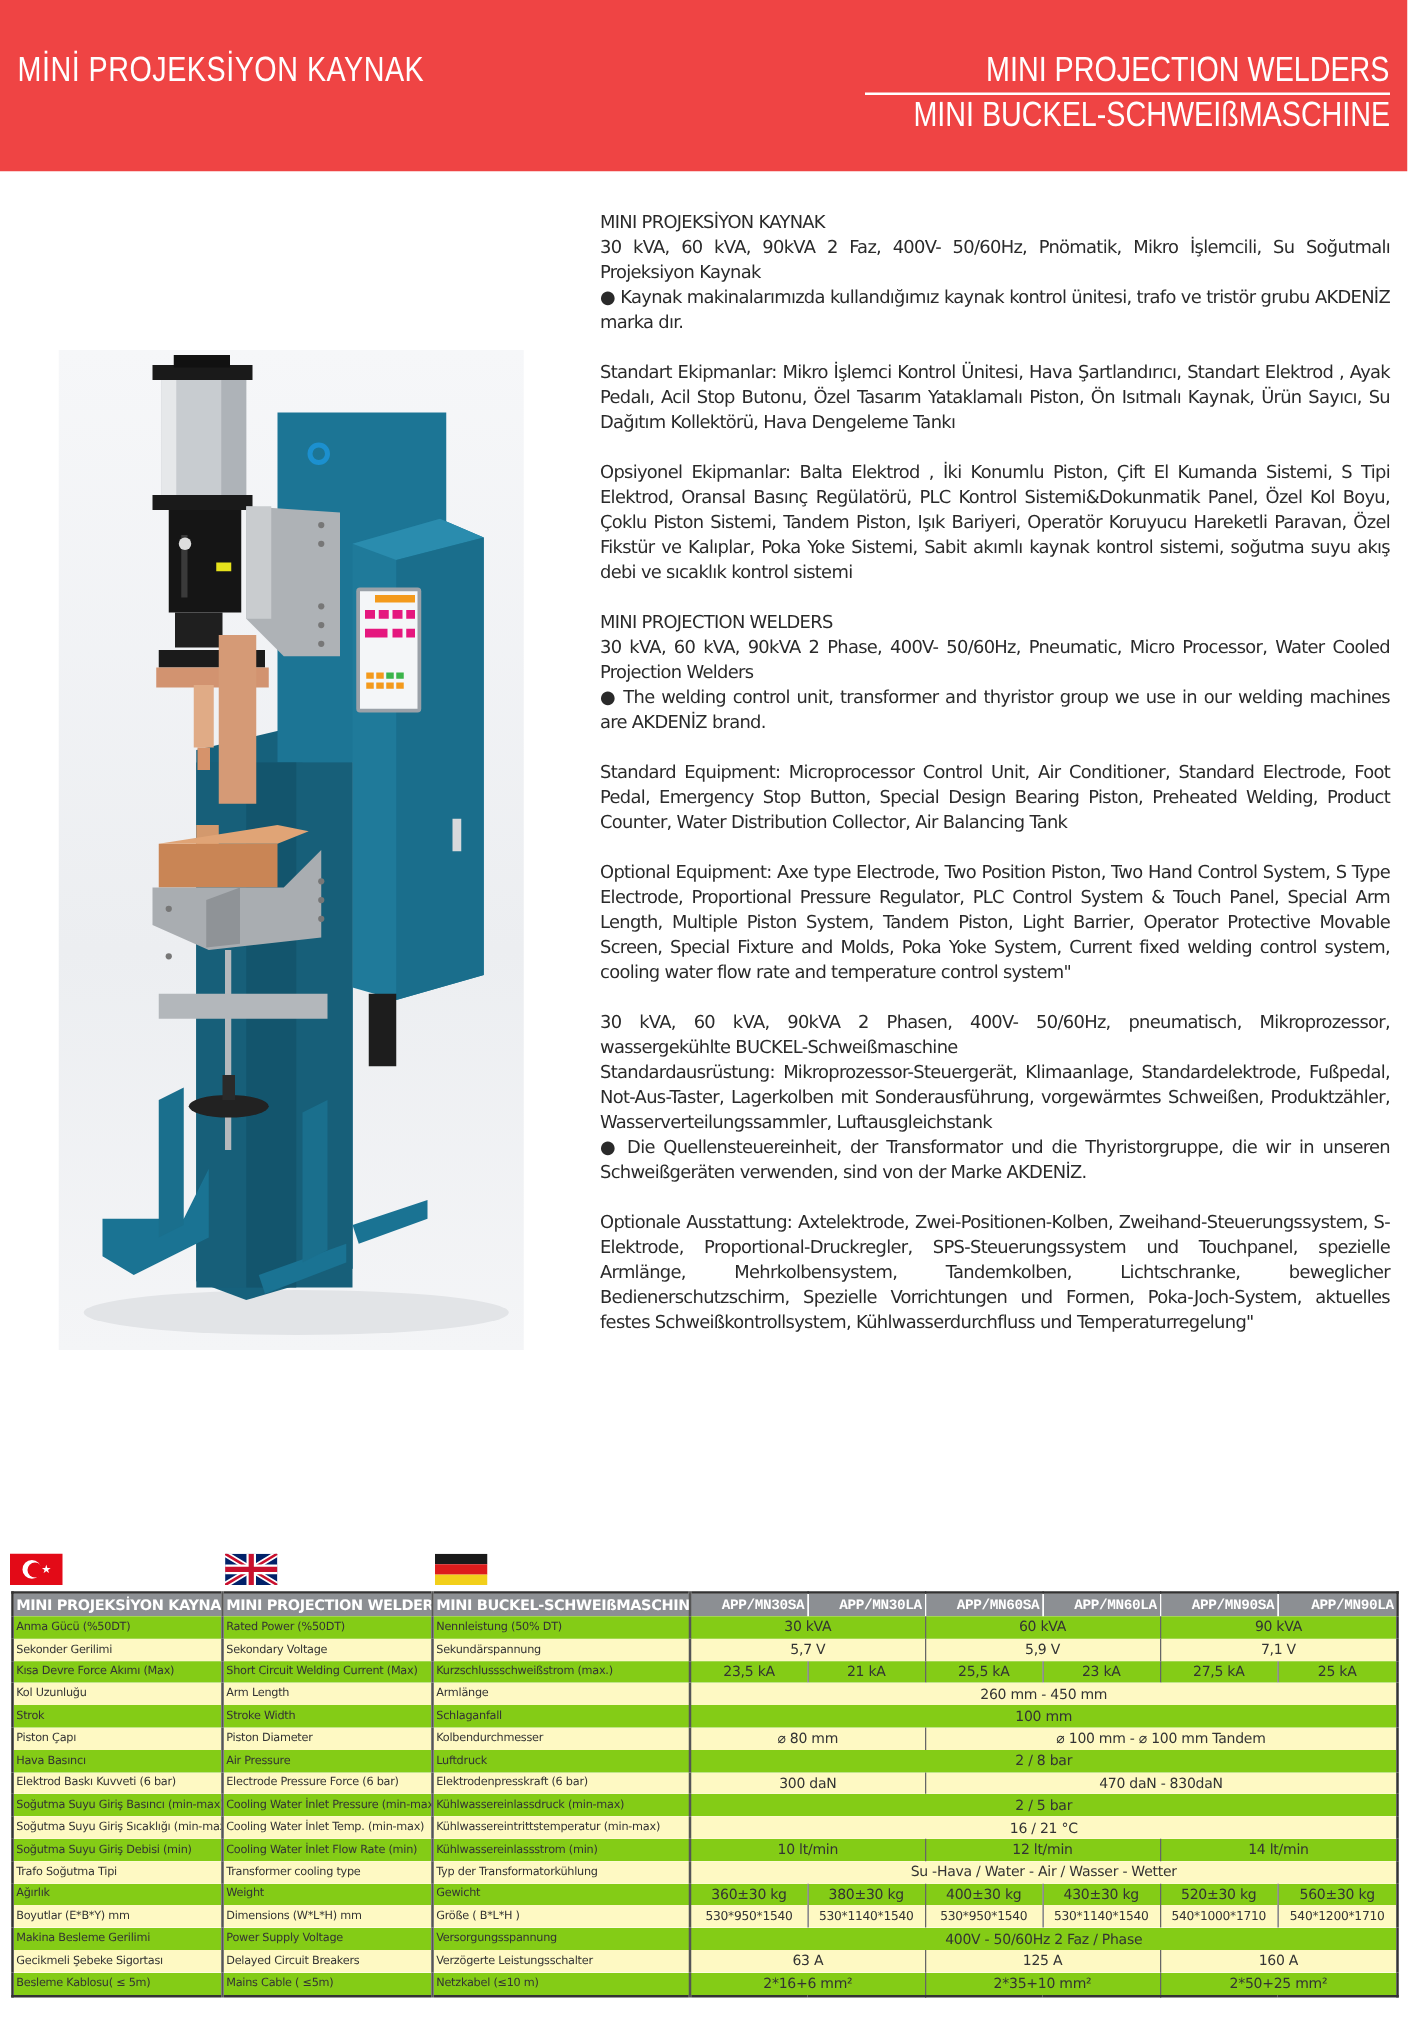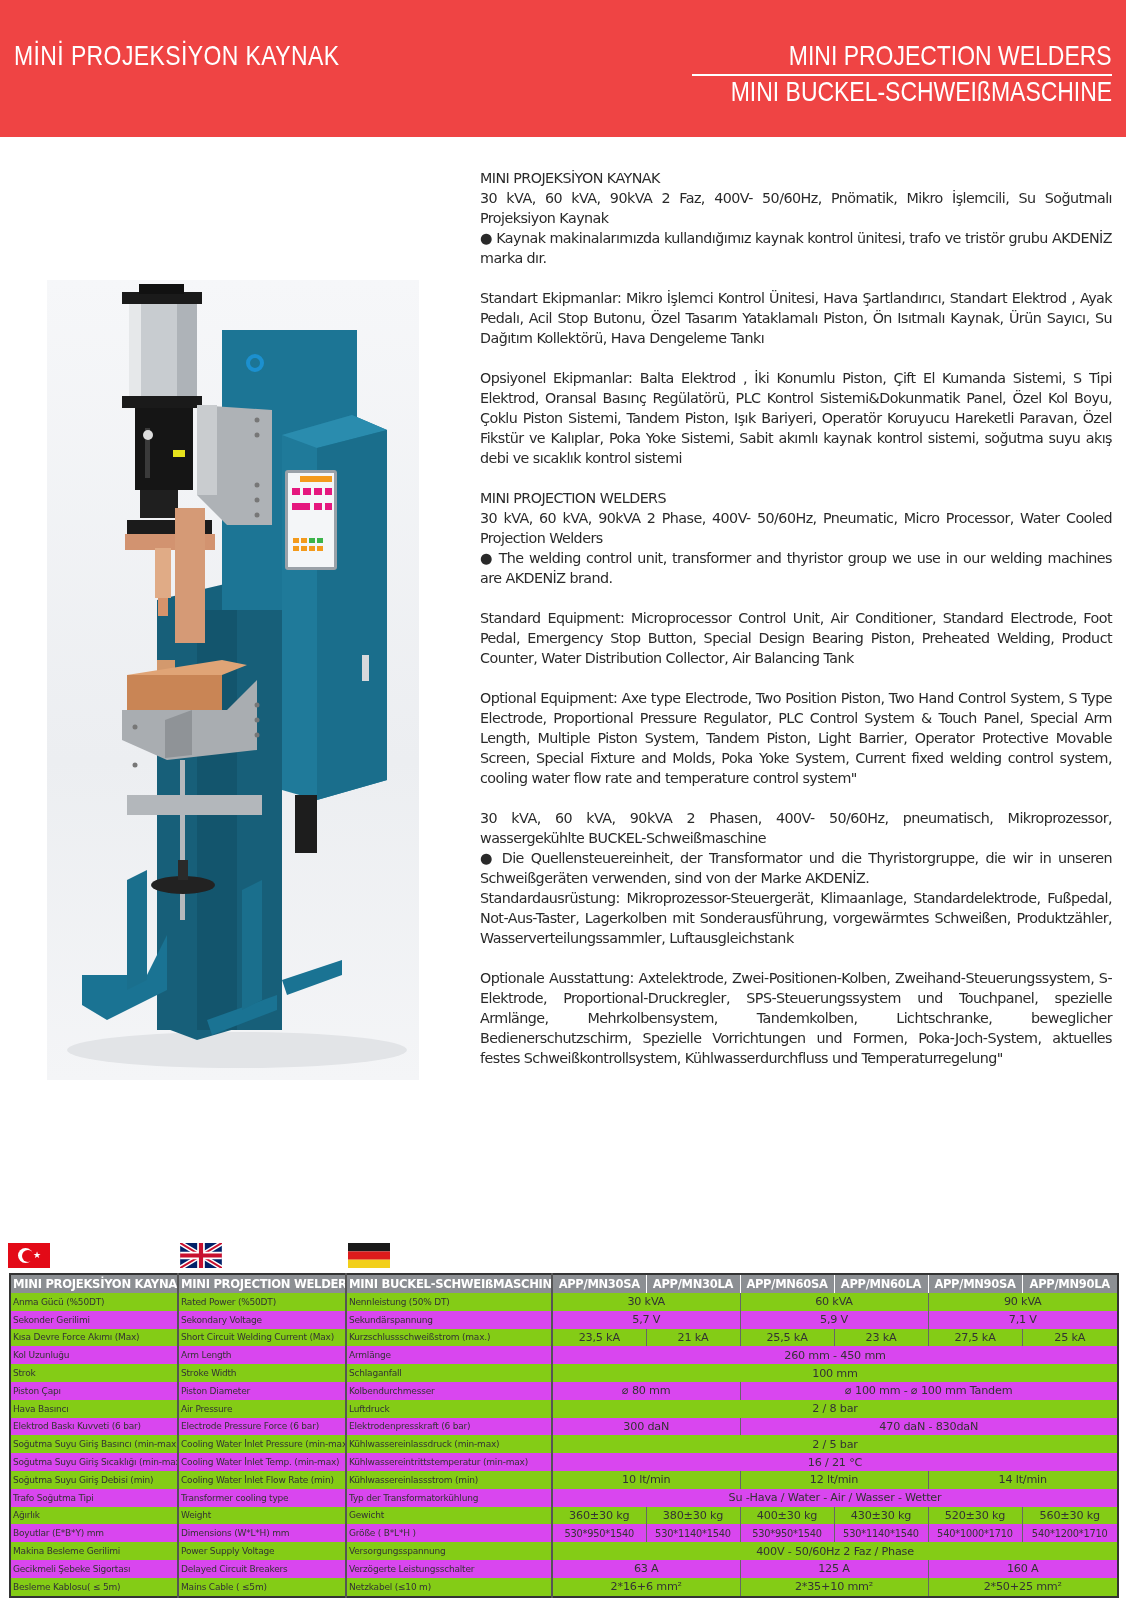--- a/index.html
+++ b/index.html
@@ -18,23 +18,23 @@
   .flag { position:absolute; width:42px; height:25px; }
   .flag-tr { left:8px; background:#e30a17; }
   .flag-tr .crescent { position:absolute; left:10px; top:5px; width:15px; height:15px; border-radius:50%; background:#fff; }
   .flag-tr .crescent2 { position:absolute; left:14px; top:7px; width:12px; height:12px; border-radius:50%; background:#e30a17; }
   .flag-tr .star { position:absolute; left:25px; top:5px; color:#fff; font-size:9px; line-height:14px; }
   .flag-uk { left:180px; }
   .flag-de { left:348px; }
   table.spec { position:absolute; left:9px; top:1273px; width:1108px; border-collapse:collapse; table-layout:fixed; font-family:"DejaVu Sans", sans-serif; border:2px solid #333; }
   table.spec td, table.spec th { height:17.8px; padding:0 2px; font-size:9.2px; white-space:nowrap; overflow:hidden; letter-spacing:-0.2px; }
   table.spec th { background:#8c8f93; color:#fff; font-size:11.6px; font-weight:bold; text-align:left; letter-spacing:-0.3px; height:18px; border-right:2px solid #555; }
-  table.spec th.m { text-align:center; border-right:1px solid #fff; font-size:11.5px; }
+  table.spec th.m { text-align:right; border-right:1px solid #fff; font-size:11.5px;font-family:Liberation Mono, monospace; }
   table.spec tr.odd td { background:#84cc16; }
-  table.spec tr.even td { background:#d946ef; }
+  table.spec tr.even td { background:#fef9c3; }
   table.spec td.lbl { text-align:left; border-right:2px solid #555; color:#333; font-size:9px; }
   table.spec td.v { text-align:center; color:#333; font-size:11.2px; border-right:1px solid #666;margin-top:15px; }
   table.spec td.v.small { font-size:9.8px; }
 </style>
 </head>
 <body>
 
 <div class="header">
   <div class="h-left">MİNİ PROJEKSİYON KAYNAK</div>
   <div class="h-right">
@@ -153,22 +153,22 @@
     <p>30 kVA, 60 kVA, 90kVA  2 Phase,  400V- 50/60Hz, Pneumatic, Micro Processor, Water Cooled Projection Welders</p>
     <p>● The welding control unit, transformer and thyristor group we use in our welding machines are AKDENİZ brand.</p>
     <div class="gap"></div>
     <p>Standard Equipment: Microprocessor Control Unit, Air Conditioner, Standard Electrode, Foot Pedal, Emergency Stop Button, Special Design Bearing Piston, Preheated Welding, Product Counter, Water Distribution Collector, Air Balancing Tank</p>
     <div class="gap"></div>
     <p>Optional Equipment: Axe type Electrode, Two Position Piston, Two Hand Control System, S Type Electrode, Proportional Pressure Regulator, PLC Control System &amp; Touch Panel, Special Arm Length, Multiple Piston System, Tandem Piston, Light Barrier, Operator Protective Movable Screen, Special Fixture and Molds, Poka Yoke System, Current fixed welding control system, cooling water flow rate and temperature control system"</p>
   </section>
   <div class="gap"></div>
   <section>
     <p>30 kVA, 60 kVA, 90kVA    2 Phasen,  400V- 50/60Hz, pneumatisch, Mikroprozessor, wassergekühlte BUCKEL-Schweißmaschine</p>
+    <p>Standardausrüstung: Mikroprozessor-Steuergerät, Klimaanlage, Standardelektrode, Fußpedal, Not-Aus-Taster, Lagerkolben mit Sonderausführung, vorgewärmtes Schweißen, Produktzähler, Wasserverteilungssammler, Luftausgleichstank</p>
     <p>● Die Quellensteuereinheit, der Transformator und die Thyristorgruppe, die wir in unseren Schweißgeräten verwenden, sind von der Marke AKDENİZ.</p>
-    <p>Standardausrüstung: Mikroprozessor-Steuergerät, Klimaanlage, Standardelektrode, Fußpedal, Not-Aus-Taster, Lagerkolben mit Sonderausführung, vorgewärmtes Schweißen, Produktzähler, Wasserverteilungssammler, Luftausgleichstank</p>
     <div class="gap"></div>
     <p>Optionale Ausstattung: Axtelektrode, Zwei-Positionen-Kolben, Zweihand-Steuerungssystem, S-Elektrode, Proportional-Druckregler, SPS-Steuerungssystem und Touchpanel, spezielle Armlänge, Mehrkolbensystem, Tandemkolben, Lichtschranke, beweglicher Bedienerschutzschirm, Spezielle Vorrichtungen und Formen, Poka-Joch-System, aktuelles festes Schweißkontrollsystem, Kühlwasserdurchfluss und Temperaturregelung"</p>
   </section>
 </div>
 
 <div class="flags">
   <div class="flag flag-tr">
     <div class="crescent"></div>
       <div class="crescent2"></div>
       <div class="star">★</div>

